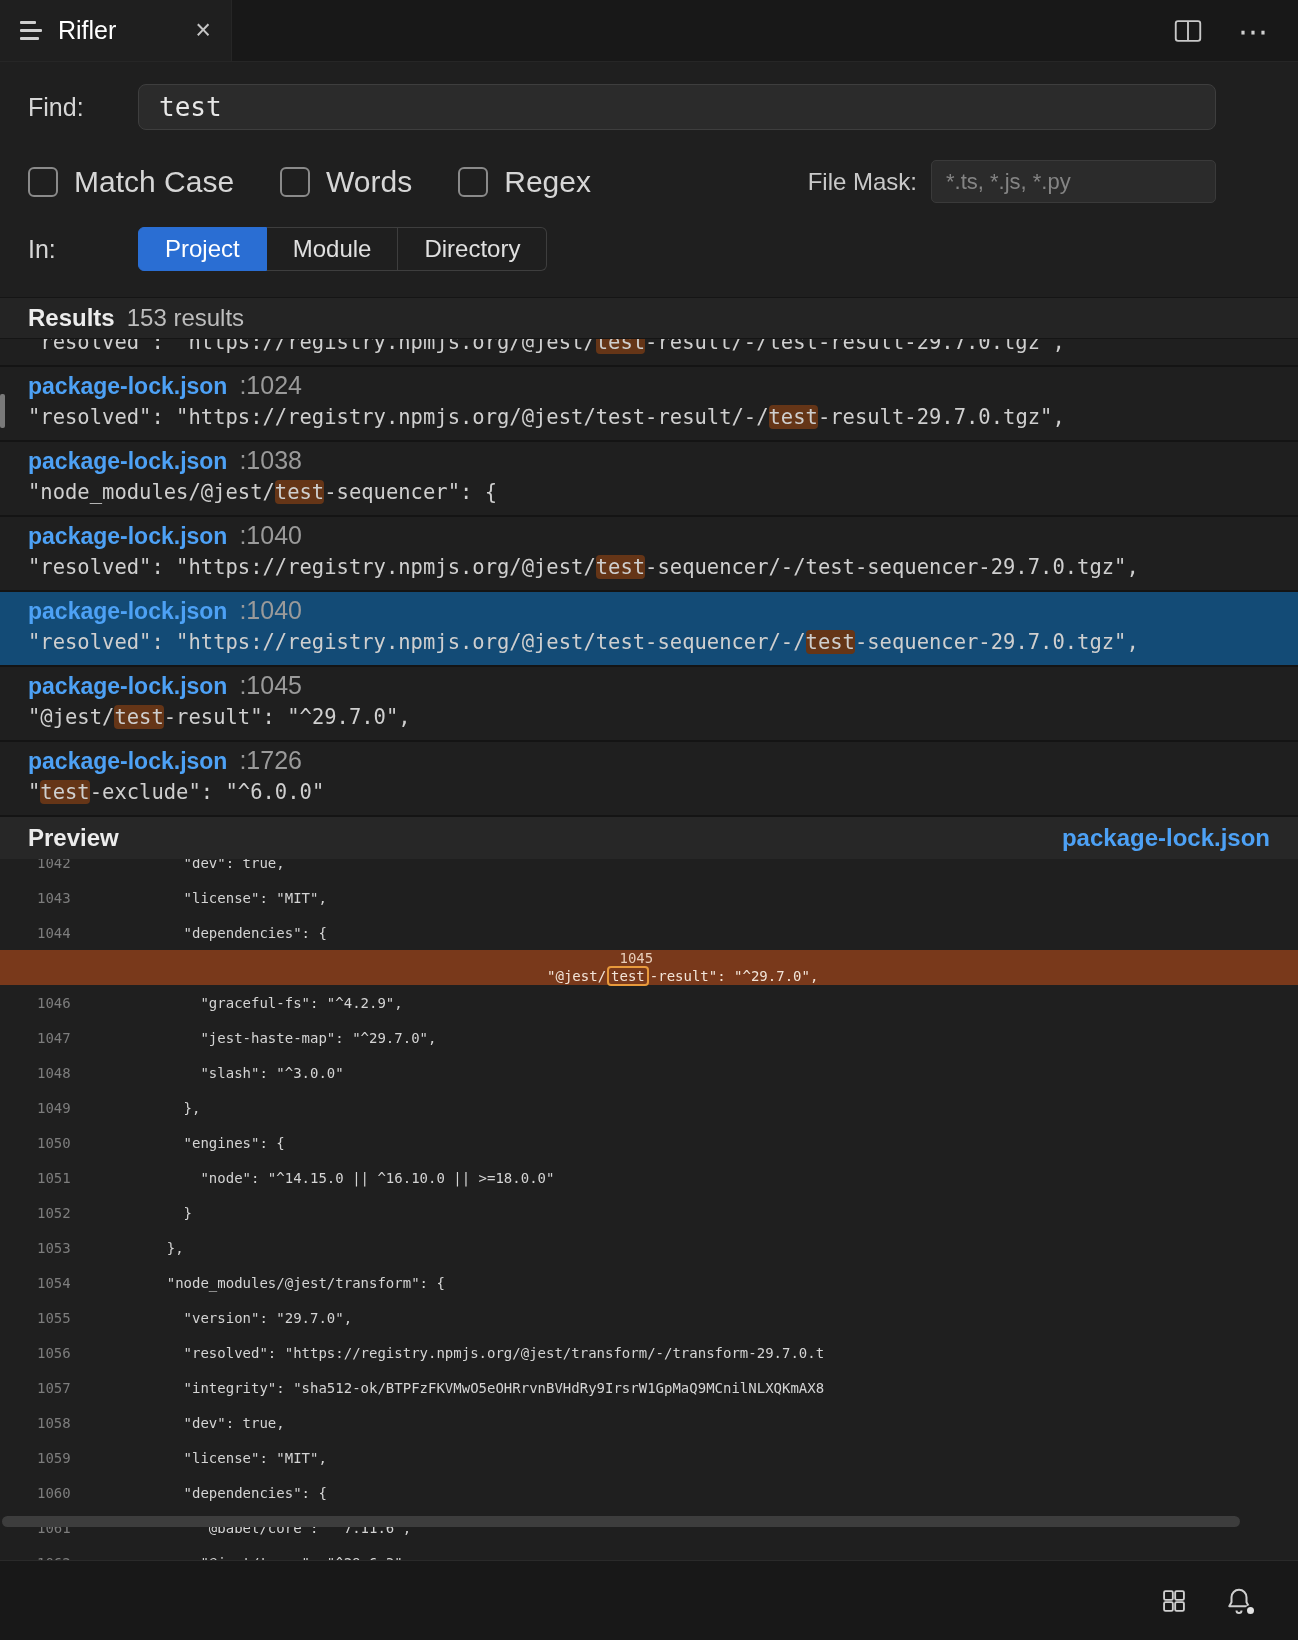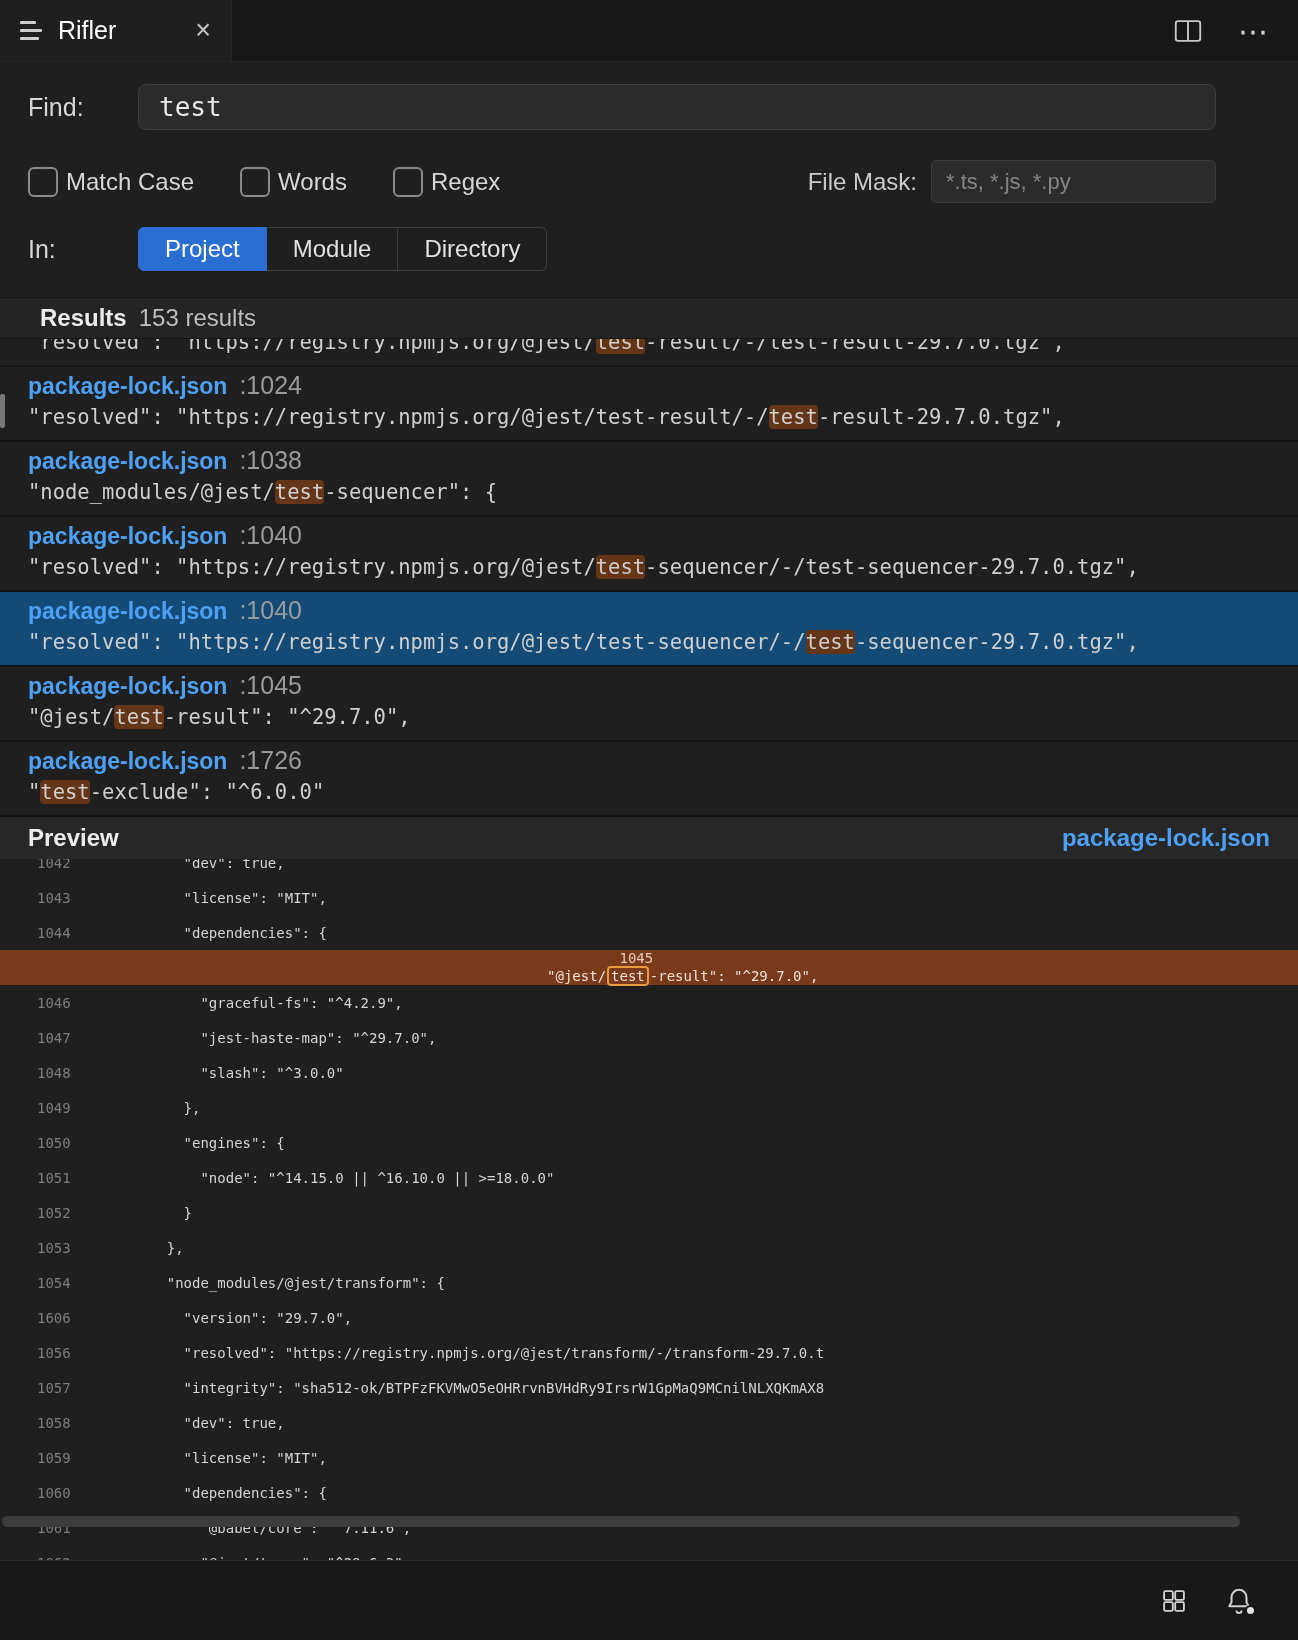--- a/index.html
+++ b/index.html
@@ -26,38 +26,38 @@
   .row { display:flex; align-items:center; }
   .lbl { font-size:25px; color:#d6d6d6; }
   .lbl-col { width:110px; flex:none; }
   .find-input { width:1078px; height:46px; background:#2b2b2b; border:1px solid #3e3e3e;
                 border-radius:8px; color:#e8e8e8; font-family:"DejaVu Sans Mono",monospace;
                 font-size:26px; padding:0 20px; outline:none; }
   .opts { margin-top:30px; padding-right:82px; }
   .cb-group { display:flex; align-items:center; margin-right:46px; }
   .cb { width:30px; height:30px; border:2px solid #8a8a8a; border-radius:6px;
         background:transparent; flex:none; cursor:pointer; }
-  .cb-label { font-size:24px; color:#d6d6d6; margin-left:8px; }
+  .cb-label { font-size:30px; color:#d6d6d6; margin-left:16px; }
   .mask-group { margin-left:auto; display:flex; align-items:center; }
   .mask-label { font-size:24px; color:#c9c9c9; margin-right:14px; }
   .mask-input { width:285px; height:43px; background:#2b2b2b; border:1px solid #3a3a3a;
                 border-radius:5px; font-size:22px; color:#cfcfcf; padding:0 14px; outline:none; }
   .mask-input::placeholder { color:#848484; }
   .in-row { margin-top:24px; }
   .segs { display:flex; }
   .seg { height:44px; padding:0 26px; display:flex; align-items:center; font-size:24px;
          color:#e0e0e0; background:#1f1f1f; border:1px solid #3e3e3e; cursor:pointer;
          border-left-width:0; }
   .seg:first-child { border-left-width:1px; border-radius:6px 0 0 6px; }
   .seg:last-child { border-radius:0 6px 6px 0; }
   .seg.active { background:#2a6ed3; border-color:#2a6ed3; color:#ffffff; }
 
   
   .results-header { margin-top:26px; height:42px; background:#242424; display:flex;
-                    align-items:center; gap:12px; padding:0 40px;
+                    align-items:center; gap:12px; padding:0 28px;
                     border-top:1px solid #151515; border-bottom:1px solid #151515; }
   .results-title { font-size:24px; font-weight:bold; color:#ececec; }
   .results-count { font-size:24px; color:#bdbdbd; }
   .results-list { position:relative; background:#1f1f1f; }
   .clip-row { height:26px; overflow:hidden; padding:0 28px; }
   .clip-row .rcode { margin-top:-10px; }
   .ritem { padding:6px 28px 10px; border-top:2px solid #141414; cursor:pointer; }
   .ritem.selected { background:#134b76; }
   .rhead { display:flex; align-items:baseline; gap:12px; line-height:25px; }
   .rfile { color:#4da1f5; font-weight:bold; font-size:23px; }
@@ -230,21 +230,21 @@
     <div class="pline hl"><span class="pnum">1045</span><span class="ptext"><span>        "@jest/</span><span class="hlmatch">test</span><span>-result": "^29.7.0",</span></span></div>
     <div class="pline"><span class="pnum">1046</span><span class="ptext">        "graceful-fs": "^4.2.9",</span></div>
     <div class="pline"><span class="pnum">1047</span><span class="ptext">        "jest-haste-map": "^29.7.0",</span></div>
     <div class="pline"><span class="pnum">1048</span><span class="ptext">        "slash": "^3.0.0"</span></div>
     <div class="pline"><span class="pnum">1049</span><span class="ptext">      },</span></div>
     <div class="pline"><span class="pnum">1050</span><span class="ptext">      "engines": {</span></div>
     <div class="pline"><span class="pnum">1051</span><span class="ptext">        "node": "^14.15.0 || ^16.10.0 || &gt;=18.0.0"</span></div>
     <div class="pline"><span class="pnum">1052</span><span class="ptext">      }</span></div>
     <div class="pline"><span class="pnum">1053</span><span class="ptext">    },</span></div>
     <div class="pline"><span class="pnum">1054</span><span class="ptext">    "node_modules/@jest/transform": {</span></div>
-    <div class="pline"><span class="pnum">1606</span><span class="ptext">      "version": "29.7.0",</span></div>
+    <div class="pline"><span class="pnum">1055</span><span class="ptext">      "version": "29.7.0",</span></div>
     <div class="pline"><span class="pnum">1056</span><span class="ptext">      "resolved": "https://registry.npmjs.org/@jest/transform/-/transform-29.7.0.t</span></div>
     <div class="pline"><span class="pnum">1057</span><span class="ptext">      "integrity": "sha512-ok/BTPFzFKVMwO5eOHRrvnBVHdRy9IrsrW1GpMaQ9MCnilNLXQKmAX8</span></div>
     <div class="pline"><span class="pnum">1058</span><span class="ptext">      "dev": true,</span></div>
     <div class="pline"><span class="pnum">1059</span><span class="ptext">      "license": "MIT",</span></div>
     <div class="pline"><span class="pnum">1060</span><span class="ptext">      "dependencies": {</span></div>
     <div class="pline"><span class="pnum">1061</span><span class="ptext">        "@babel/core": "^7.11.6",</span></div>
     <div class="pline"><span class="pnum">1062</span><span class="ptext">        "@jest/types": "^29.6.3",</span></div>
   </div>
 </div>
 

